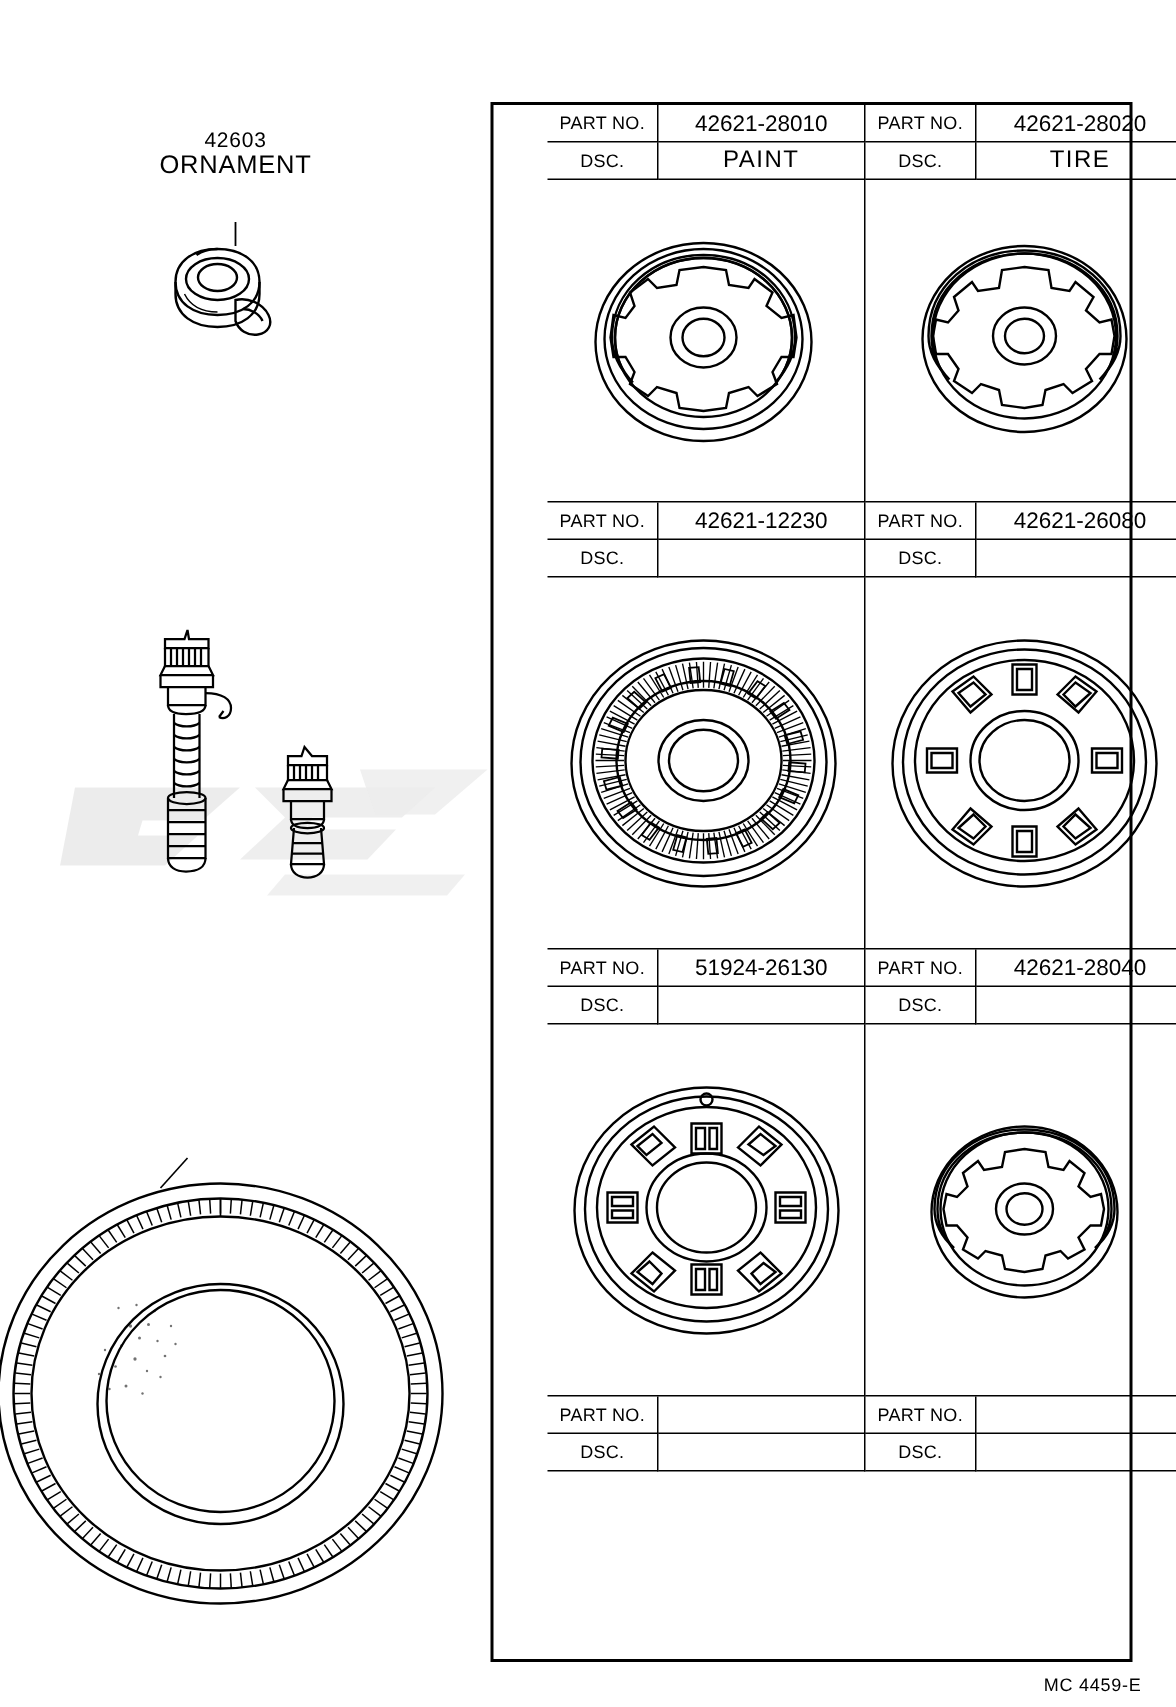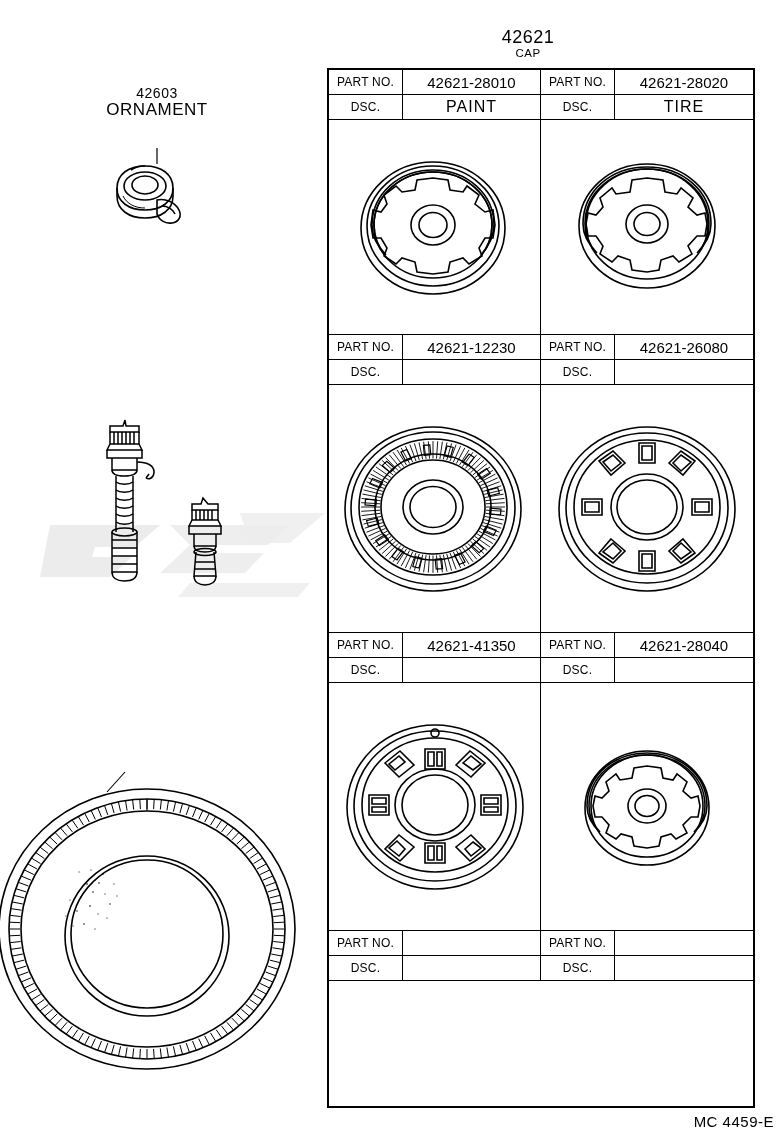--- a/index.html
+++ b/index.html
@@ -63,20 +63,21 @@
   .table-title .desc { font-size: 11.5px; letter-spacing: 0.5px; }
 
   .tbl {
     position: absolute;
     left: 327px;
     top: 68px;
     width: 428px;
     height: 1040px;
     border: 2px solid #000;
     box-sizing: border-box;
+    padding-left: 36px;
   }
   .row {
     display: flex;
     width: 100%;
     box-sizing: border-box;
   }
   .hdr-row { height: 25px; }
   .cell {
     box-sizing: border-box;
     border-right: 1.5px solid #000;
@@ -113,23 +114,23 @@
     height: 215px;
     position: relative;
   }
   .pic.last { border-right: none; }
   .pic.h-tall { height: 248px; }
   .pic svg { position: absolute; left: 50%; top: 50%; transform: translate(-50%,-50%); }
   .blank-pic { height: 240px; width: 100%; box-sizing: border-box; }
 
   .footer {
     position: absolute;
-    right: 10px;
+    right: 23px;
     bottom: 8px;
-    font-size: 15px;
+    font-size: 12px;
     letter-spacing: 0.5px;
   }
 
   .nofill { fill: none; stroke: #000; }
 </style>
 </head>
 <body>
 
 <div class="page">
 
@@ -381,24 +382,20 @@
         <circle cx="84" cy="106" r="0.8"></circle>
           <circle cx="96" cy="104" r="0.8"></circle>
         <circle cx="108" cy="108" r="0.9"></circle>
           <circle cx="119" cy="118" r="0.8"></circle>
         <circle cx="75" cy="134" r="0.8"></circle>
           <circle cx="71" cy="150" r="0.8"></circle>
       </g>
     </svg>
   </div>
 
-  <div class="table-title">
-    <div class="code">42621</div>
-    <div class="desc">CAP</div>
-  </div>
 
   <div class="tbl">
 
     <div class="row hdr-row">
       <div class="cell c-lab">PART NO.</div>
       <div class="cell c-val">42621-28010</div>
       <div class="cell c-lab">PART NO.</div>
       <div class="cell c-val last">42621-28020</div>
     </div>
     <div class="row hdr-row">
@@ -619,21 +616,21 @@
             <path d="M64 134 L72 142 L64 150 L54 143 Z"></path>
             <path d="M134 130 L146 144 L132 154 L120 142 Z"></path>
             <path d="M132 134 L142 143 L132 150 L124 142 Z"></path>
           </g>
         </svg>
       </div>
     </div>
 
     <div class="row hdr-row">
       <div class="cell c-lab">PART NO.</div>
-      <div class="cell c-val">42621-41350</div>
+      <div class="cell c-val">51924-26130</div>
       <div class="cell c-lab">PART NO.</div>
       <div class="cell c-val last">42621-28040</div>
     </div>
     <div class="row hdr-row">
       <div class="cell c-lab">DSC.</div>
       <div class="cell c-val"></div>
       <div class="cell c-lab">DSC.</div>
       <div class="cell c-val last"></div>
     </div>
     <div class="pic-row">

